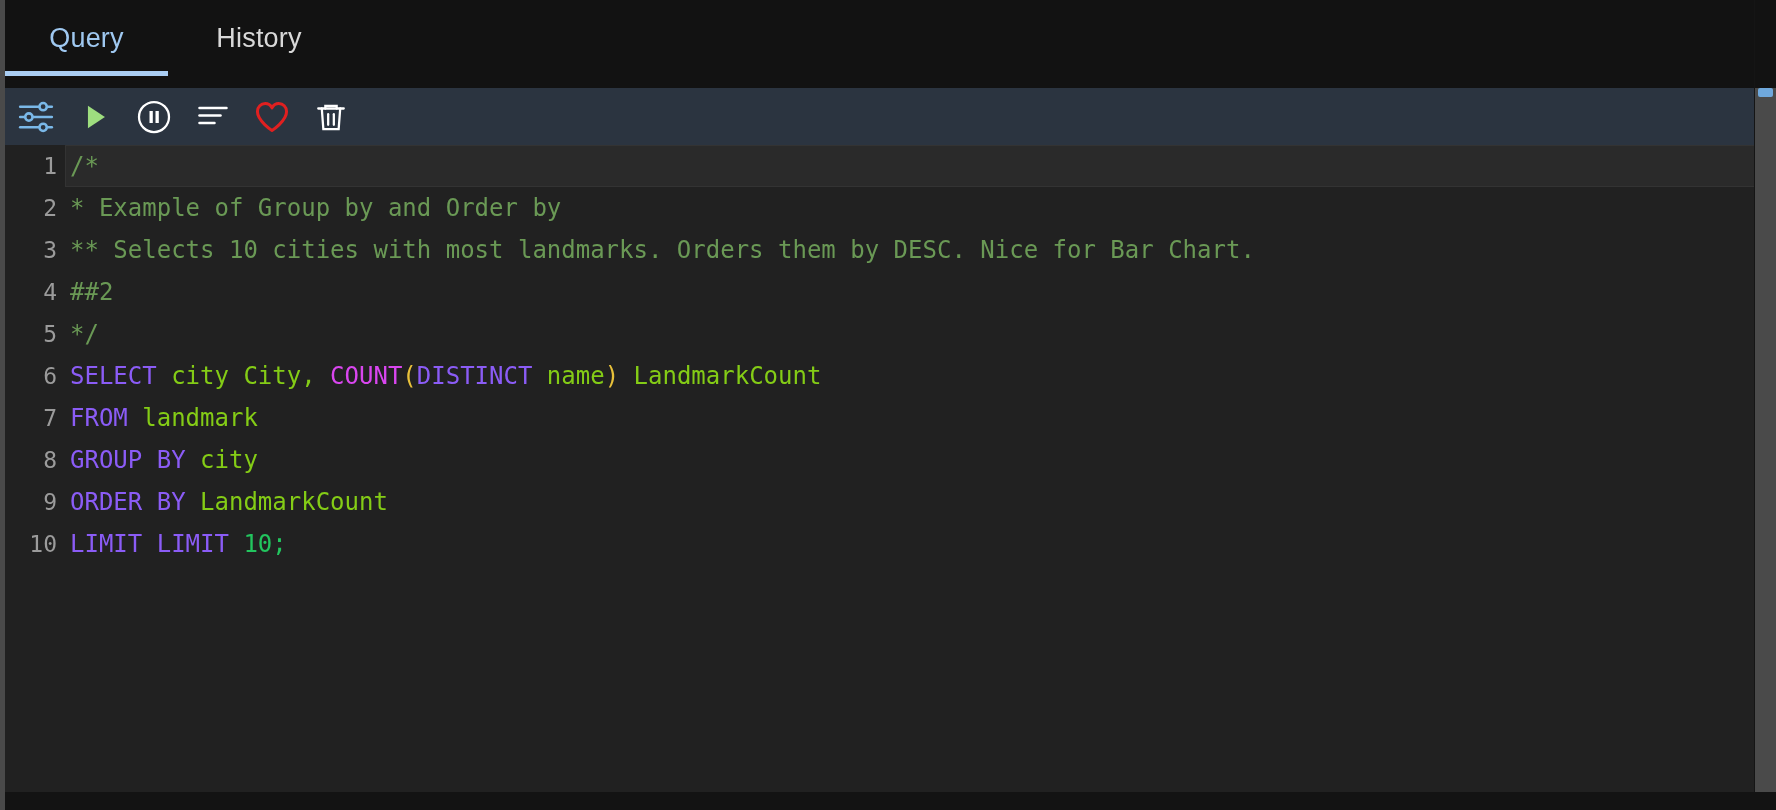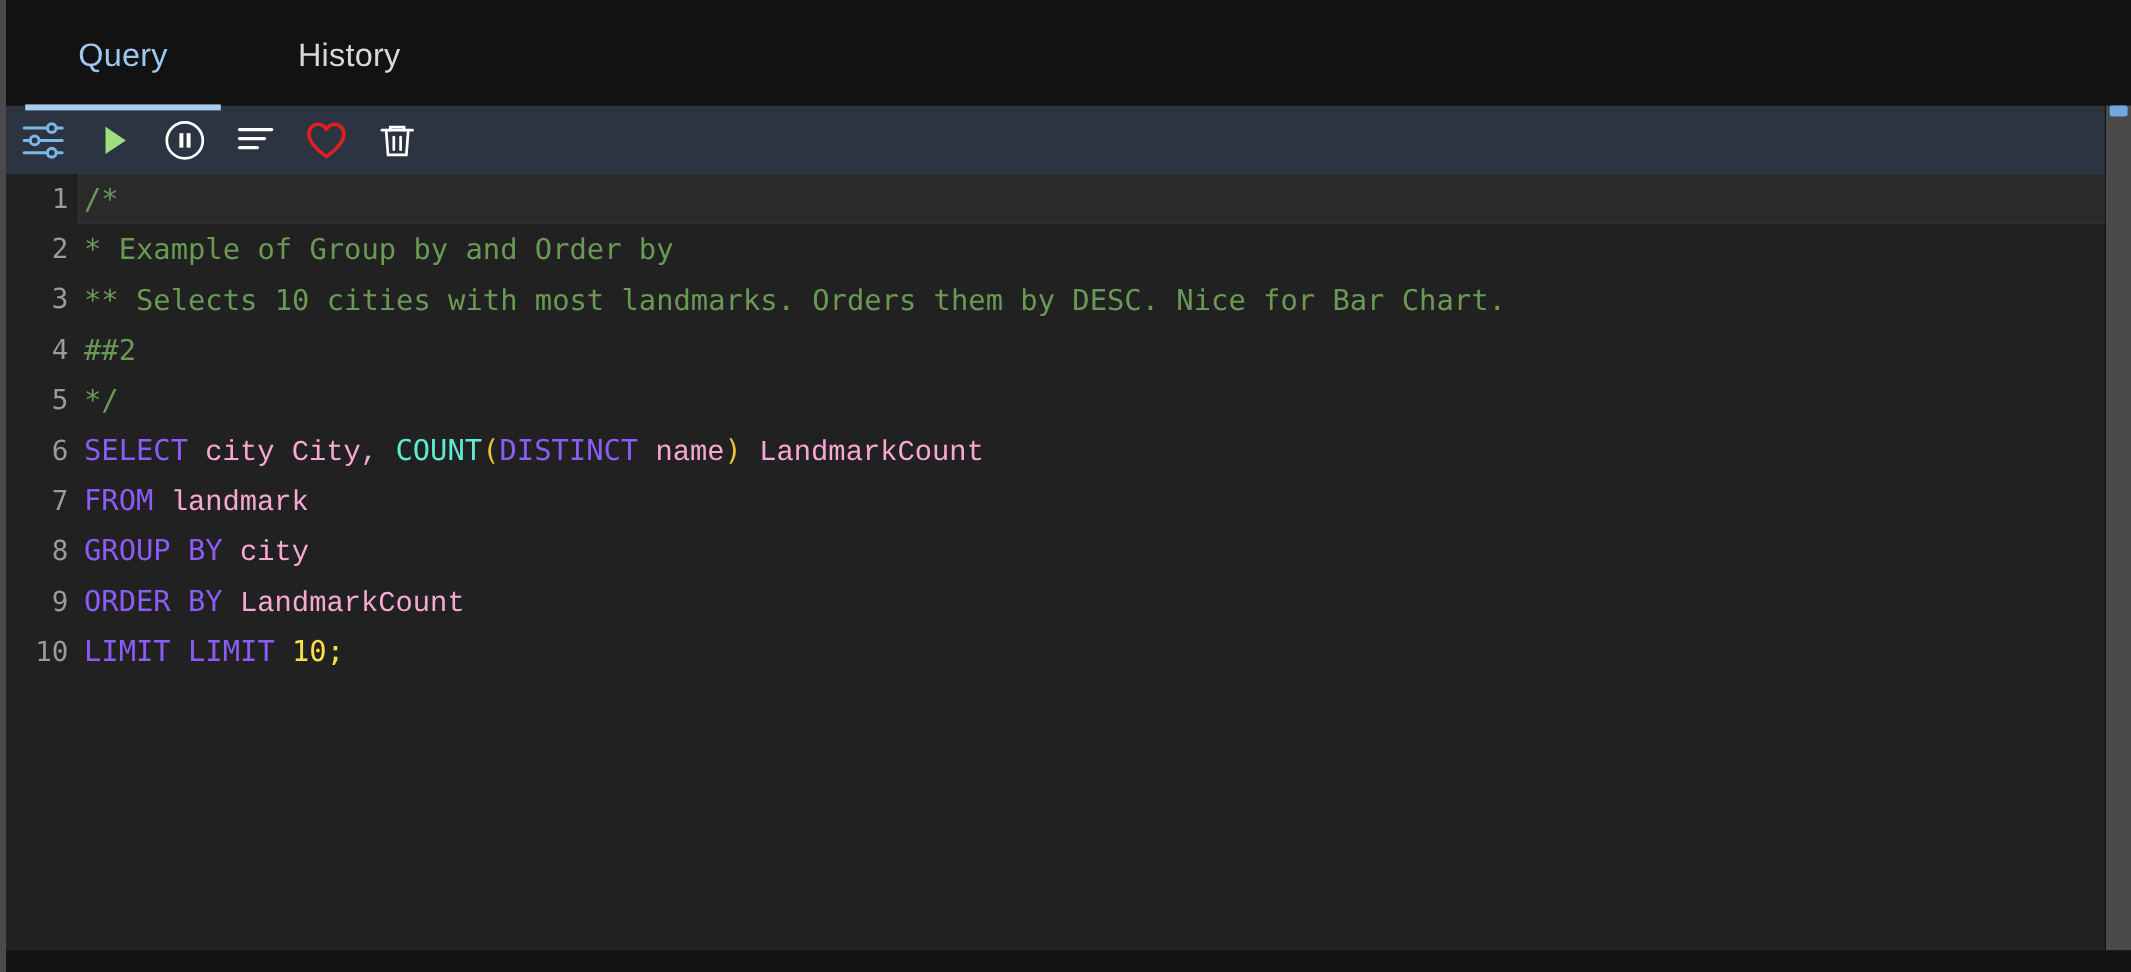--- a/index.html
+++ b/index.html
@@ -30,28 +30,27 @@
     position: relative;
     height: 88px;
     background: #121212;
     display: flex;
     align-items: flex-start;
     padding-left: 0px;
     box-sizing: border-box;
   }
   .tab {
     position: relative;
-    height: 92px;
+    height: 76px;
     display: flex;
     align-items: center;
     justify-content: center;
     box-sizing: border-box;
     cursor: pointer;
     user-select: none;
-    margin-left: 16px;
   }
   .tab-label {
     font-size: 27px;
     letter-spacing: 0.2px;
     color: #d8d8d8;
     font-family: "Liberation Sans", sans-serif;
     font-weight: 400;
   }
   .tab.active .tab-label { color: #9fc8f0; }
   .tab.active::after {
@@ -131,24 +130,24 @@
     color: #e0e0e0;
     overflow: hidden;
   }
   .code-line.active .code {
     background: #2a2a2a;
     box-shadow: inset 0 0 0 1px #333;
   }
 
   .tk-comment { color: #6a9955; }
   .tk-keyword { color: #8b5cf6; }
-  .tk-func    { color: #5eead4; }
+  .tk-func    { color: #d946ef; }
   .tk-paren   { color: #e8c13a; }
-  .tk-number  { color: #fde047; text-align: center; }
-  .tk-plain   { color: #f9a8d4; font-family: Liberation Mono, monospace; }
+  .tk-number  { color: #22c55e; text-align: center; }
+  .tk-plain   { color: #84cc16; }
 
   
   .vscroll {
     position: absolute;
     top: 88px;
     right: 0;
     width: 21px;
     bottom: 18px;
     background: #4a4a4a;
   }

